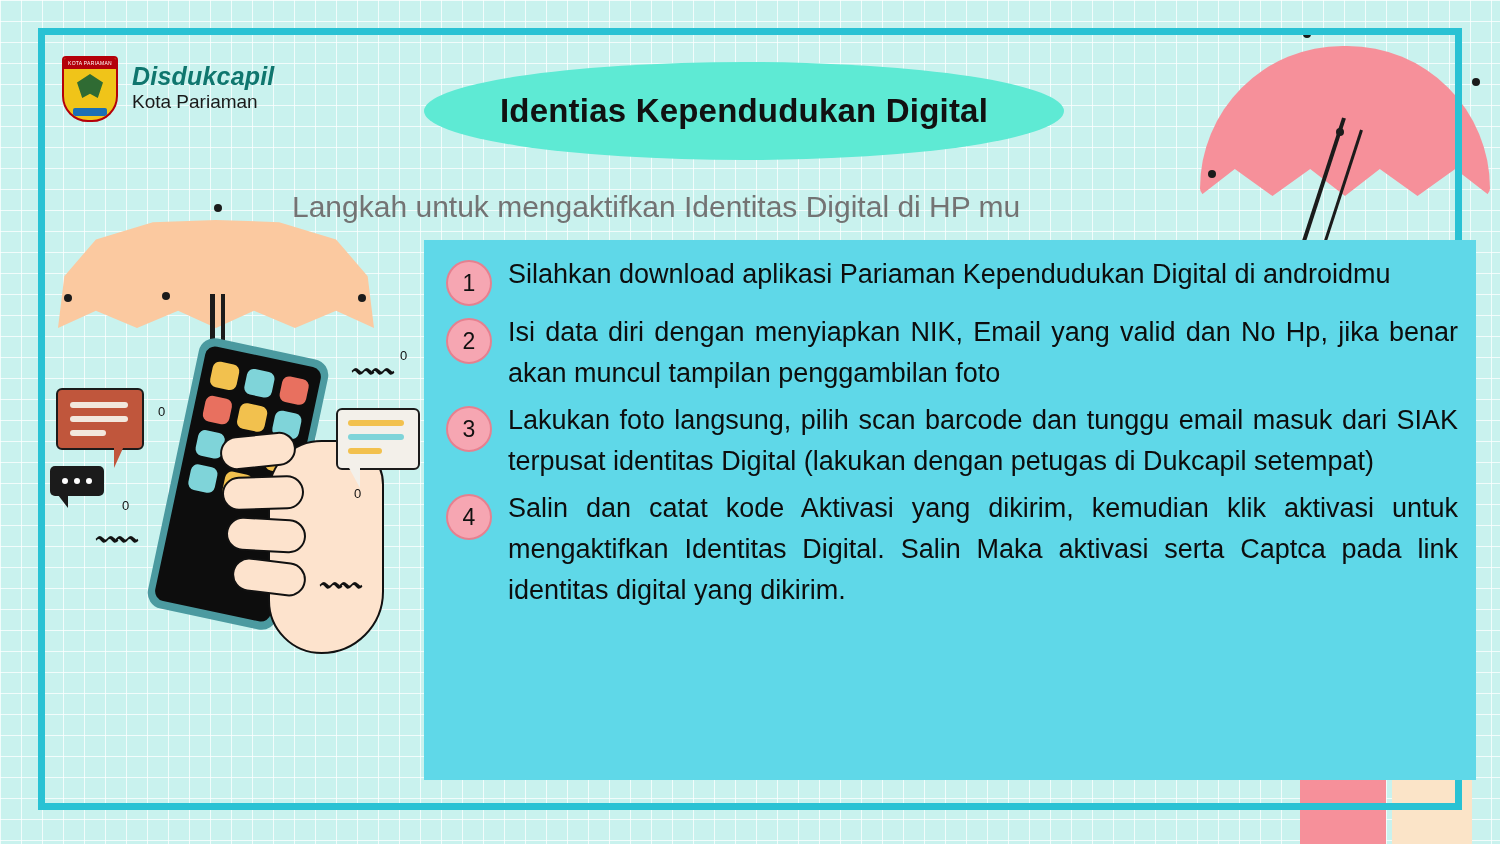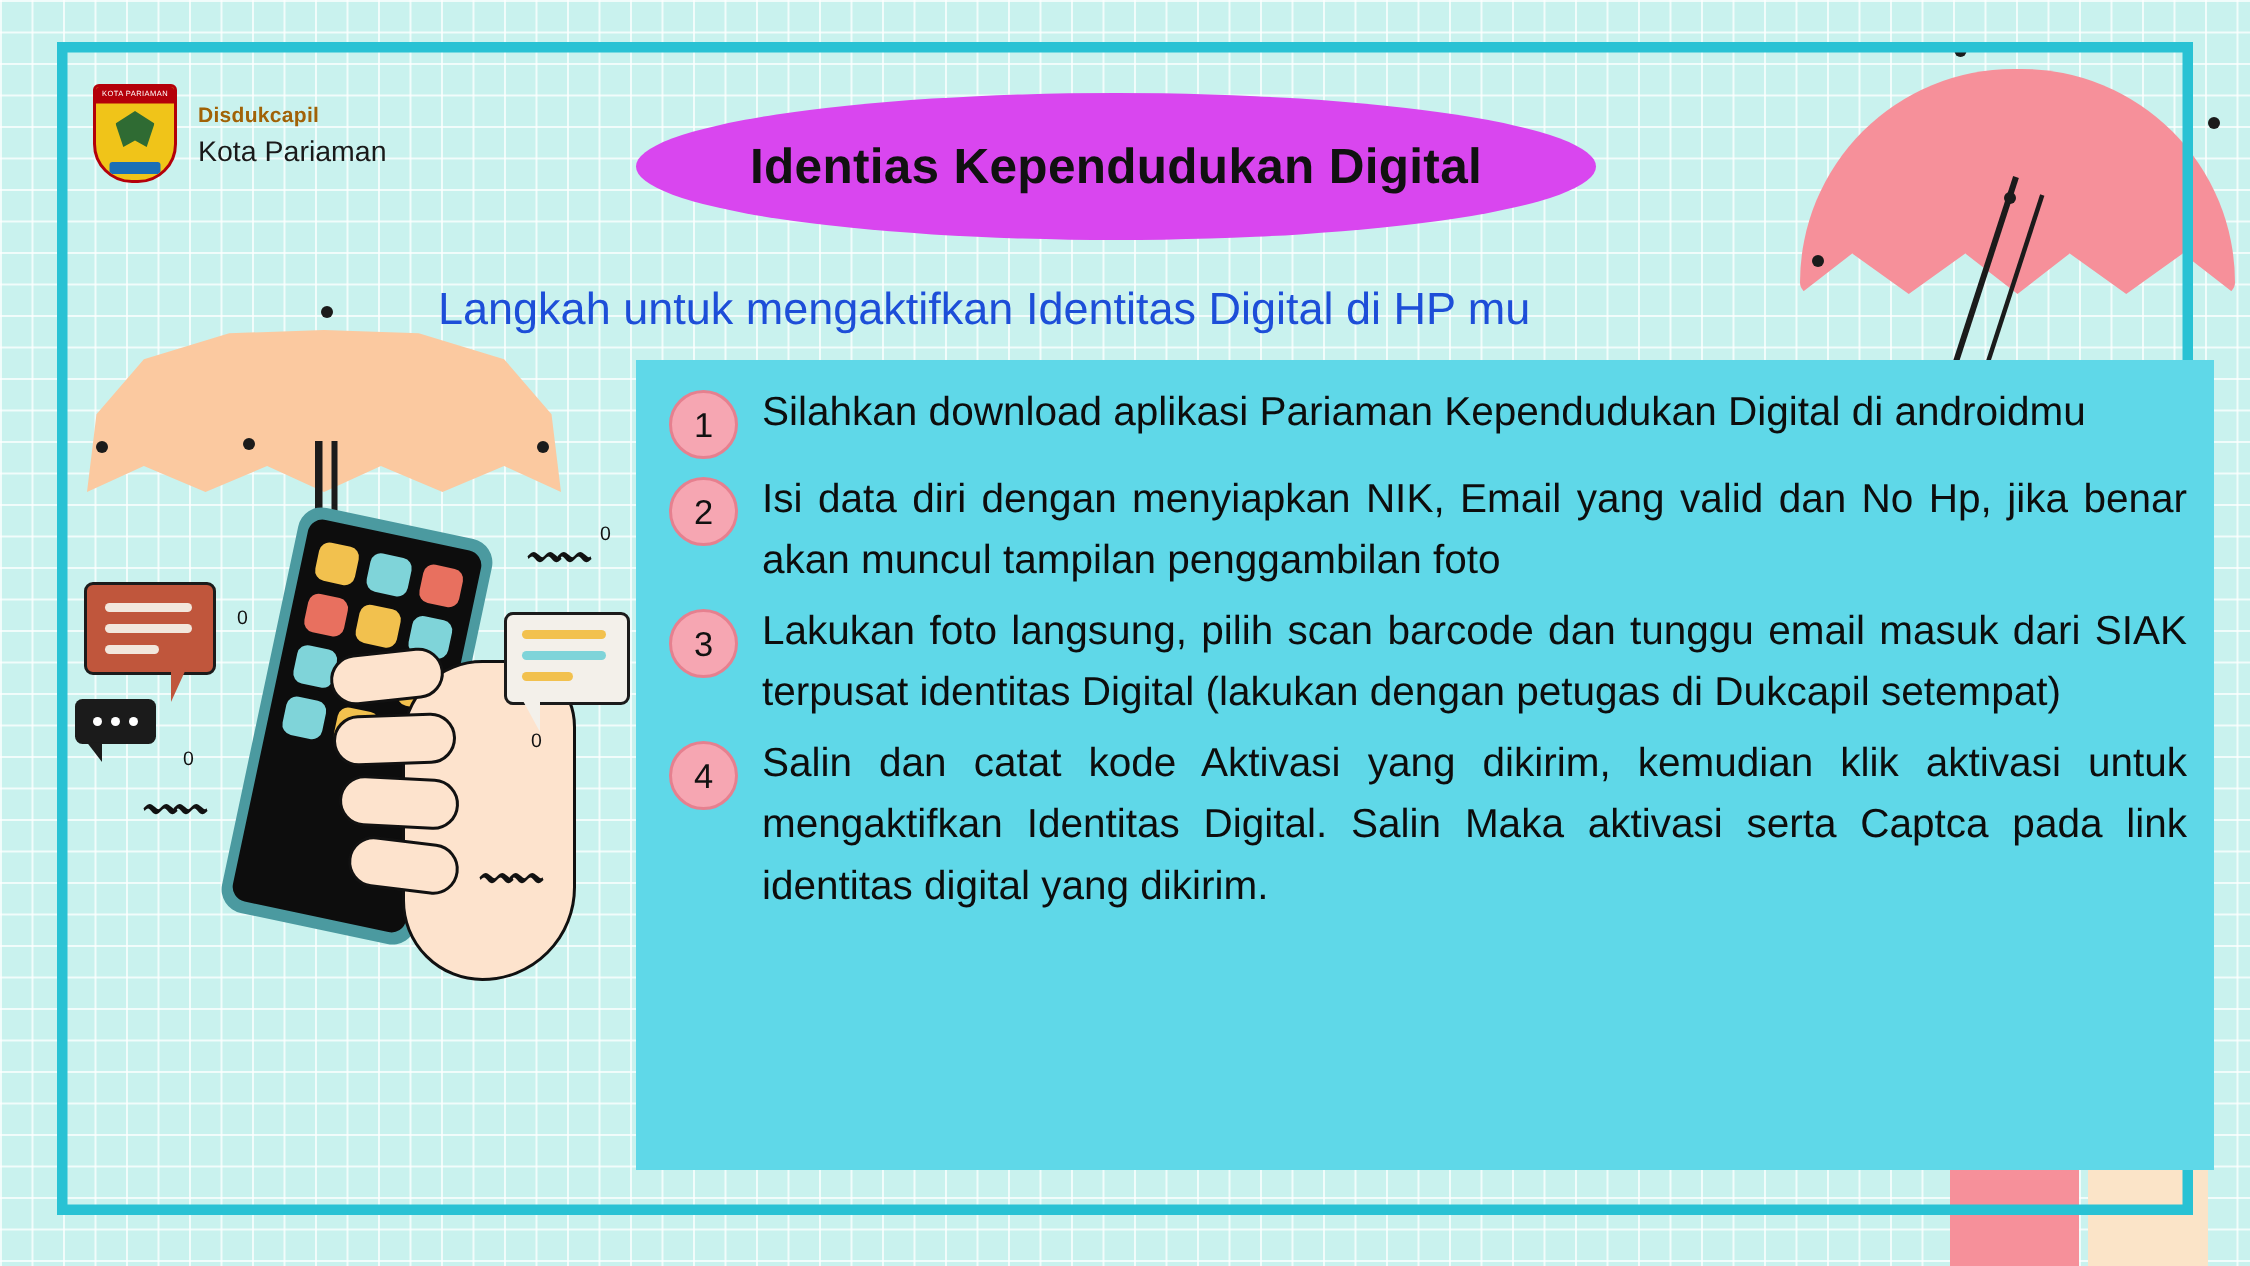--- a/index.html
+++ b/index.html
@@ -89,60 +89,61 @@
     height: 8px;
     background: #1b6fb5;
     border-radius: 2px;
   }
   .logo-text-wrap {
     display: flex;
     flex-direction: column;
     justify-content: center;
   }
   #logo-title {
-    color: #a16207;
+    color: #0f766e;
     font-weight: bold;
-    font-size: 14px;
+    font-size: 25px;
     line-height: 26px;
     letter-spacing: .2px;
+    font-style: italic;
   }
   #logo-sub {
     color: #1a1a1a;
     font-size: 19px;
     line-height: 26px;
   }
 
   
   #title-pill {
     position: absolute;
     left: 424px;
     top: 62px;
     width: 640px;
     height: 98px;
-    background: #d946ef;
+    background: #5eead4;
     border-radius: 50%;
     display: flex;
     align-items: center;
     justify-content: center;
   }
   #title-text {
     font-size: 33px;
     font-weight: bold;
     color: #111;
     letter-spacing: .2px;
     white-space: nowrap;
   }
 
   
   #subtitle {
     position: absolute;
     left: 292px;
     top: 190px;
     font-size: 30px;
-    color: #1d4ed8;
+    color: #737373;
     white-space: nowrap;
   }
 
   
   #steps-panel {
     position: absolute;
     left: 424px;
     top: 240px;
     width: 1052px;
     height: 540px;

